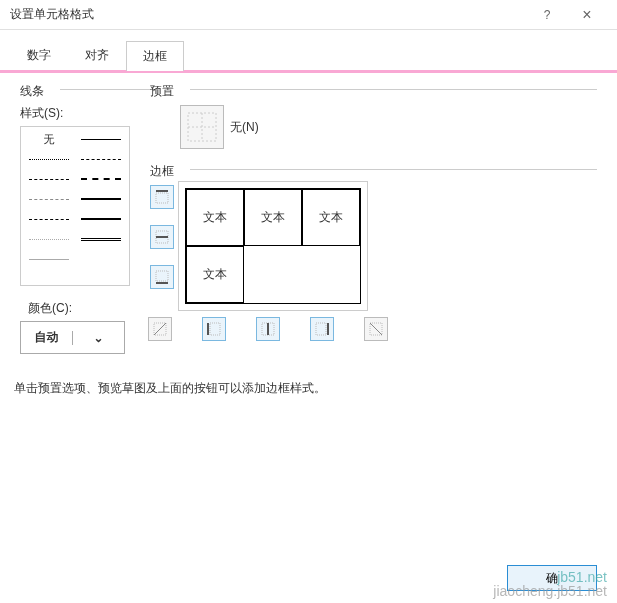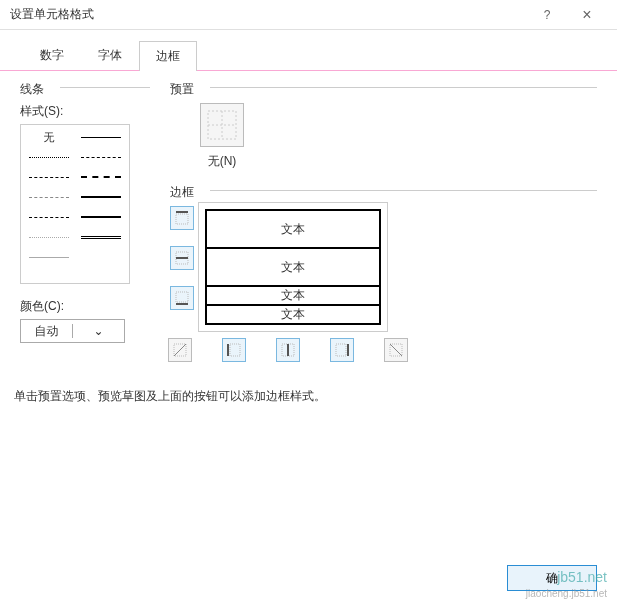--- a/index.html
+++ b/index.html
@@ -1,69 +1,69 @@
 <!DOCTYPE html>
 <html><head>
 <meta charset="utf-8">
 <style>
 * { box-sizing: border-box; margin: 0; padding: 0; font-family: "Microsoft YaHei", sans-serif; font-size: 12px; }
 body { width: 617px; height: 603px; background: #fff; color: #333; position: relative; }
 .titlebar { height: 30px; display: flex; align-items: center; padding: 9px 10px; border-bottom: 1px solid #e0e0e0; }
 .titlebar .title { flex: 1; }
 .titlebar .help { width: 40px; text-align: center; color: #666; }
 .titlebar .close { width: 40px; text-align: center; color: #666; font-size: 16px; }
-.tabs { display: flex; border-bottom: 1px solid #f9a8d4; padding: 10px 23px 0; align-items: center; }
+.tabs { display: flex; border-bottom: 3px solid #f9a8d4; padding: 10px 10px 0; align-items: center; }
 .tab { padding: 6px 16px; border: 1px solid transparent; border-bottom: none; cursor: pointer; }
 .tab.active { border-color: #ccc; background: #fff; position: relative; top: 1px; }
-.content { padding: 10px 20px; display: flex; gap: 20px; }
+.content { padding: 10px 20px; display: flex; }
 .fieldset { border: none; position: relative; padding-top: 12px; }
 .fieldset::before { content: ""; position: absolute; top: 6px; left: 40px; right: 0; border-top: 1px solid #ccc; }
 .legend { position: absolute; top: 0; left: 0; background: #fff; padding-right: 6px; }
 .lines-col { width: 130px; }
 .style-label { margin: 10px 0 4px; }
 .style-box { border: 1px solid #ccc; width: 110px; height: 160px; display: grid; grid-template-columns: 1fr 1fr; grid-auto-rows: 20px; padding: 2px; }
 .style-cell { display: flex; align-items: center; justify-content: center; }
 .style-cell.none { font-size: 11px; }
 .ln { width: 40px; height: 0; }
-.color-label { margin: 14px 0 4px; }
-.color-select { display: flex; align-items: center; border: 1px solid #aaa; width: 105px; height: 24px; }
+.color-label { margin: 14px 8px 4px; }
+.color-select { display: flex; align-items: center; border: 1px solid #aaa; width: 105px; height: 33px; font-weight: bold; }
 .color-select span { flex: 1; text-align: center; }
 .color-select .dd { width: 18px; border-left: 1px solid #aaa; text-align: center; }
 .right-col { flex: 1; }
 .presets { display: flex; gap: 16px; margin: 10px 0 14px 30px; }
-.preset { display: flex; flex-direction: column; align-items: center; gap: 6px; }
+.preset { display: flex; flex-direction: row; align-items: center; gap: 6px; }
 .pbtn { width: 44px; height: 44px; border: 1px solid #bbb; background: #f5f5f5; display: flex; align-items: center; justify-content: center; }
 .pbtn svg { width: 30px; height: 30px; }
 .border-area { display: flex; gap: 4px; margin-top: 6px; }
 .side-btns { display: flex; flex-direction: column; gap: 16px; padding-top: 4px; }
 .bbtn { width: 24px; height: 24px; border: 1px solid #7ab8e0; background: #eaf4fb; display: flex; align-items: center; justify-content: center; }
 .bbtn.diag { border-color: #bbb; background: #f5f5f5; }
 .bbtn svg { width: 16px; height: 16px; }
 .preview { width: 190px; height: 130px; border: 1px solid #ccc; padding: 6px; }
-.pgrid { width: 100%; height: 100%; border: 1.5px solid #000; display: grid; grid-template-columns: 1fr; grid-template-rows: 1fr 1fr; }
+.pgrid { width: 100%; height: 100%; border: 1.5px solid #000; display: grid; grid-template-columns: 1fr 1fr 1fr; grid-template-rows: 1fr 1fr; }
 .pcell { border: 0.5px solid #000; display: flex; align-items: center; justify-content: center; }
 .bottom-btns { display: flex; gap: 30px; margin-top: 6px; margin-left: -2px; }
 .instruction { padding: 16px 14px; }
 .footer { position: absolute; bottom: 0; right: 0; padding: 12px 20px; display: flex; gap: 10px; }
 .okbtn { width: 90px; height: 26px; border: 1px solid #2a8dd4; background: #e8f3fb; }
 .watermark { position: absolute; right: 10px; bottom: 18px; color: #4aa; font-size: 14px; opacity: .7; pointer-events: none; }
-.wm2 { position: absolute; right: 10px; bottom: 4px; color: #999; font-size: 10px; opacity: .7; pointer-events: none; }
+.wm2 { position: absolute; right: 10px; bottom: 4px; color: #999; font-size: 14px; opacity: .7; pointer-events: none; }
 </style>
 </head>
 <body>
 
 <div class="titlebar">
   <div class="title">设置单元格格式</div>
   <div class="help">?</div>
   <div class="close">×</div>
 </div>
 
 <div class="tabs">
   <div class="tab">数字</div>
-  <div class="tab">字体</div>
+  <div class="tab">对齐</div>
   <div class="tab active">边框</div>
 </div>
 
 <div class="content">
   <div class="lines-col">
     <div class="fieldset">
       <div class="legend">线条</div>
       <div class="style-label">样式(S):</div>
       <div class="style-box">
         <div class="style-cell none">无</div>

